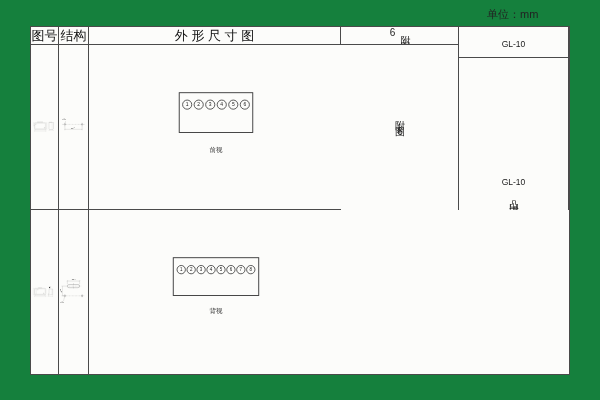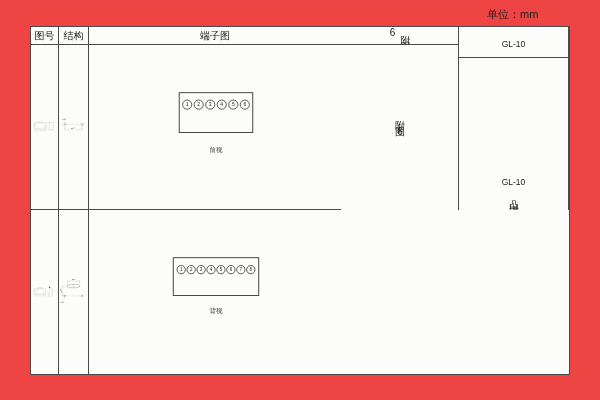--- a/index.html
+++ b/index.html
@@ -1,31 +1,31 @@
 <!DOCTYPE html>
 <html><head>
 <meta charset="utf-8">
 <style>
   * { margin:0; padding:0; box-sizing:border-box; }
   html,body { background:#ffffff; }
   body { font-family:"Liberation Sans","DejaVu Sans",sans-serif; color:#1a1a1a; }
-  .page { position:relative; width:600px; height:400px; background:#ef4444; overflow:hidden;padding-left:20px; }
+  .page { position:relative; width:600px; height:400px; background:#15803d; overflow:hidden;padding-left:20px; }
   .unit-label { position:absolute; left:487px; top:7px; font-size:11px; color:#222; }
   .tbl {
     position:absolute; left:30px; top:26px; width:540px; height:349px;
     border:1px solid #4a4a4a; display:grid;
     grid-template-columns:28px 30px 252px 118px 110px;
     grid-template-rows:18px 165px 164px;
     background:#fcfcfa;
   }
   .cell { border-right:1px solid #4a4a4a; border-bottom:1px solid #4a4a4a; position:relative;
           display:flex; align-items:center; justify-content:center; overflow:hidden; }
   .last-col { border-right:none; }
   .last-row { border-bottom:none; }
-  .hdr { font-size:10px; color:#111; white-space:pre; }
+  .hdr { font-size:13px; color:#111; white-space:pre; }
   .vtext { writing-mode:vertical-rl; text-orientation:upright; }
   .fig { font-size:10px; letter-spacing:7px; }
   .struct-cell { flex-direction:column; justify-content:flex-end; padding-top:30px; }
   .model { font-size:8.5px; margin-bottom:5px; }
   .desc { font-size:9.5px; letter-spacing:3px; }
   .draw-svg { width:100%; height:100%; display:block; }
   .ln rect,.ln circle,.ln line,.ln path { fill:none; stroke:#333; stroke-width:0.9; }
   .ln .thin { stroke-width:0.55; }
   .cl { stroke:#555 !important; stroke-width:0.4 !important; fill:none; }
   .dim line { stroke:#444; stroke-width:0.5; fill:none; }
@@ -43,21 +43,21 @@
 </head>
 <body>
 
 <div class="page">
   <div class="unit-label">单位：mm</div>
 
   <div class="tbl">
 
     <div class="cell hdr">图号</div>
     <div class="cell hdr">结构</div>
-    <div class="cell hdr last-col">端子图</div>
+    <div class="cell hdr">外 形 尺 寸 图</div>
 
     <div class="cell">
       <div class="vtext fig">附图6</div>
     </div>
 
     <div class="cell struct-cell">
       <div class="model">GL-10</div>
       <div class="vtext desc">凸出式前接线</div>
     </div>
 

